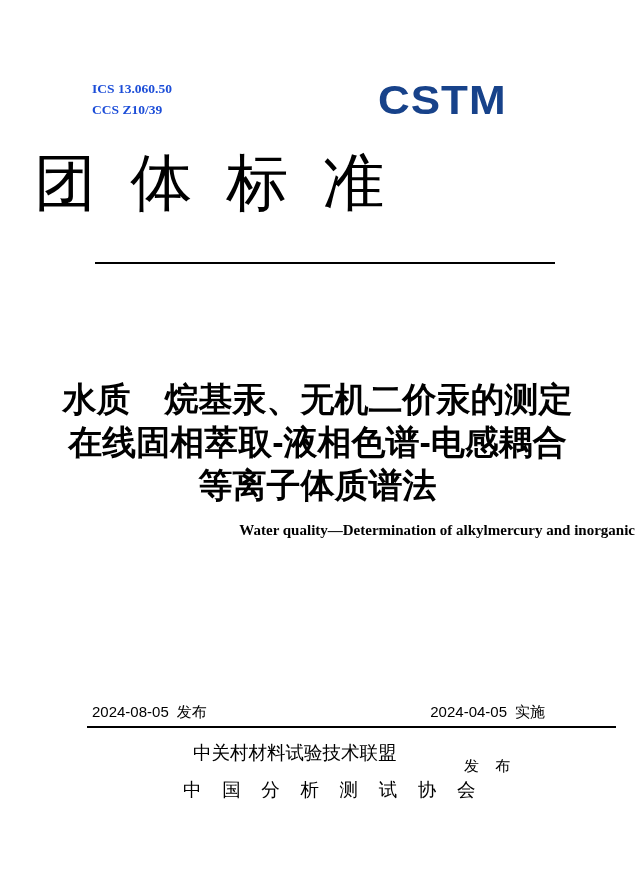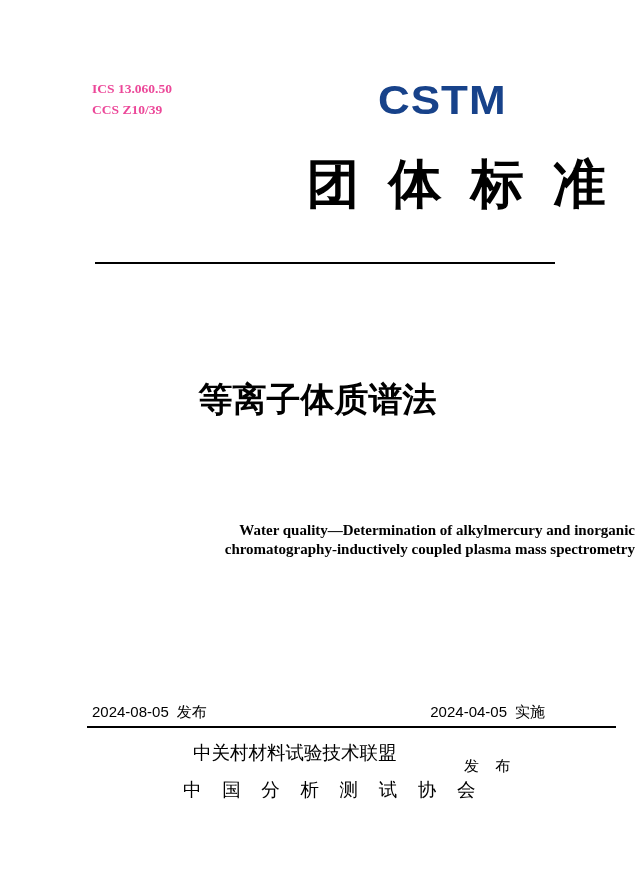--- a/index.html
+++ b/index.html
@@ -17,21 +17,21 @@
 
   
   .ics-block {
     position: absolute;
     left: 92px;
     top: 78px;
     font-family: "Liberation Serif", serif;
     font-weight: bold;
     font-size: 13.5px;
     line-height: 21px;
-    color: #ec4899;
+    color: #1d4ed8;
   }
 
   
   .logo {
     position: absolute;
     left: 378px;
     top: 80px;
     width: 145px;
     height: 44px;
     font-family: "Liberation Sans", sans-serif;
@@ -42,24 +42,24 @@
     color: #17428a;
     transform: scaleY(0.92);
     transform-origin: top left;
   }
 
   
   .doc-type {
     position: absolute;
     left: 0; right: 0;
     top: 150px;
-    text-align: right;
+    text-align: left;
     font-family: "DejaVu Serif", "Liberation Serif", serif;
-    font-weight: bold;
-    font-size: 53px;
+    font-weight: normal;
+    font-size: 62px;
     line-height: 66px;
     letter-spacing: 0.55em;
     padding-left: 0.55em; 
     white-space: nowrap;
   }
 
   
   .std-number {
     position: absolute;
     right: 95px;
@@ -172,26 +172,27 @@
   </div>
 
   <div class="logo" style="color: rgb(23, 66, 138);">CSTM</div>
 
   <div class="doc-type">团体标准</div>
 
 
   <div class="rule-top"></div>
 
   <div class="title-cn">
+    <div>水质　烷基汞、无机二价汞的测定</div>
+    <div>在线固相萃取-液相色谱-电感耦合</div>
     <div>等离子体质谱法</div>
   </div>
 
   <div class="title-en">
     <div>Water quality—Determination of alkylmercury and inorganic</div>
-    <div>chromatography-inductively coupled plasma mass spectrometry</div>
   </div>
 
   <div class="date-issue">
     <span>2024-08-05</span><span class="date-label">发布</span>
   </div>
 
   <div class="date-impl">
     <span>2024-04-05</span><span class="date-label">实施</span>
   </div>
 

